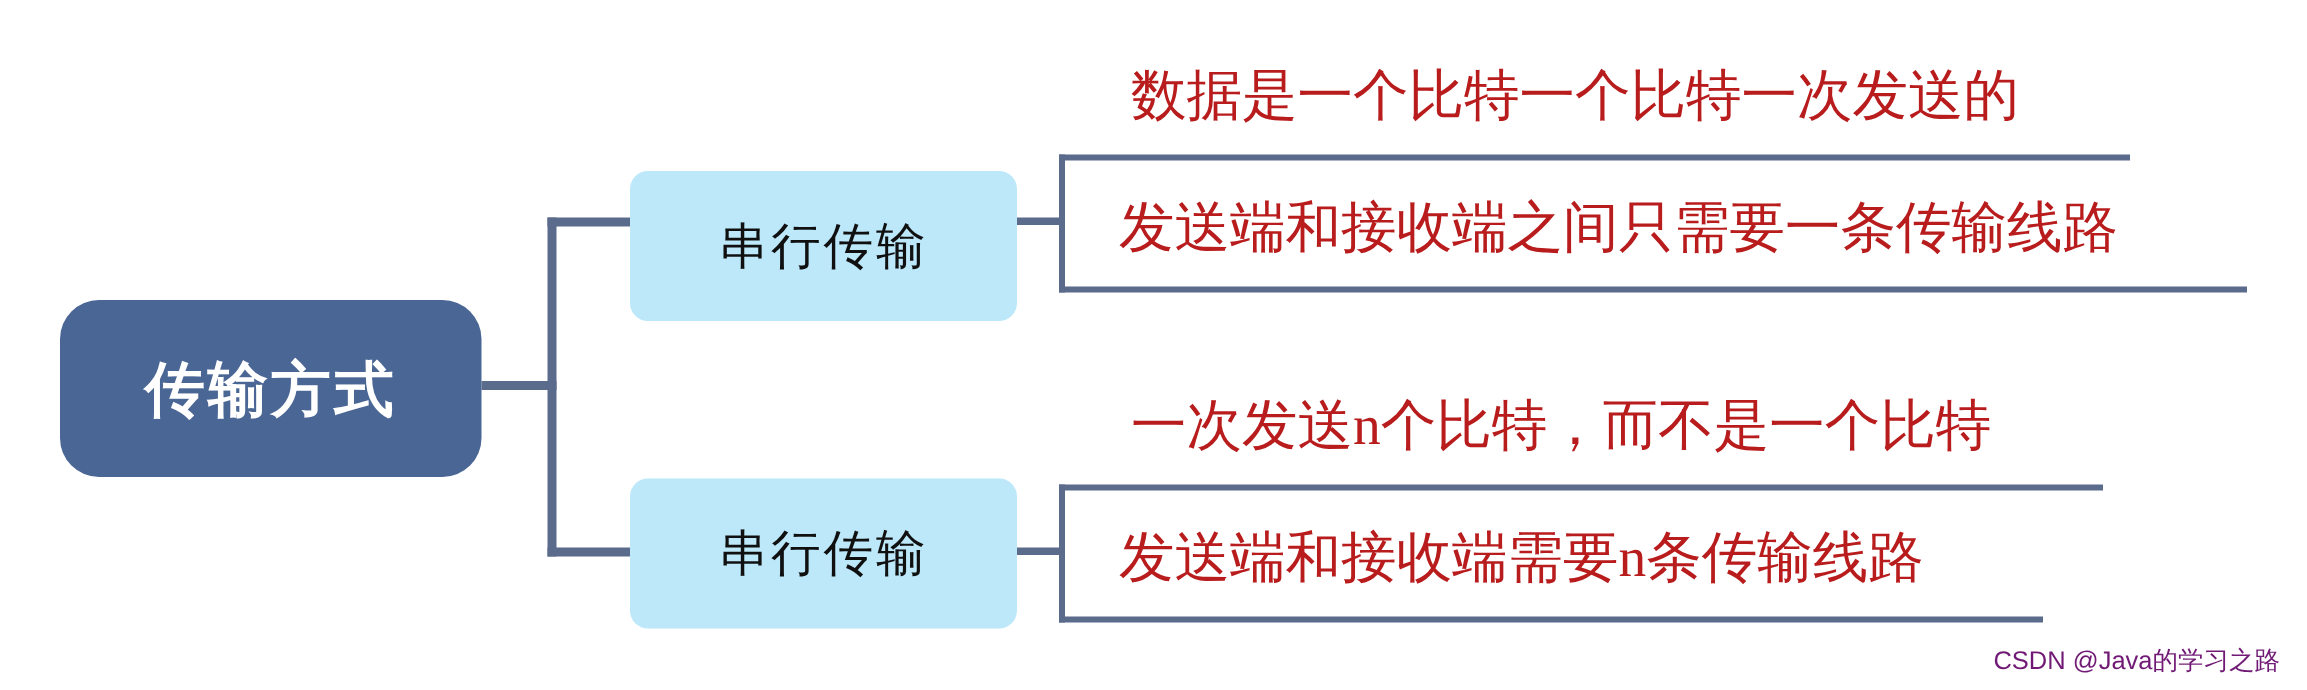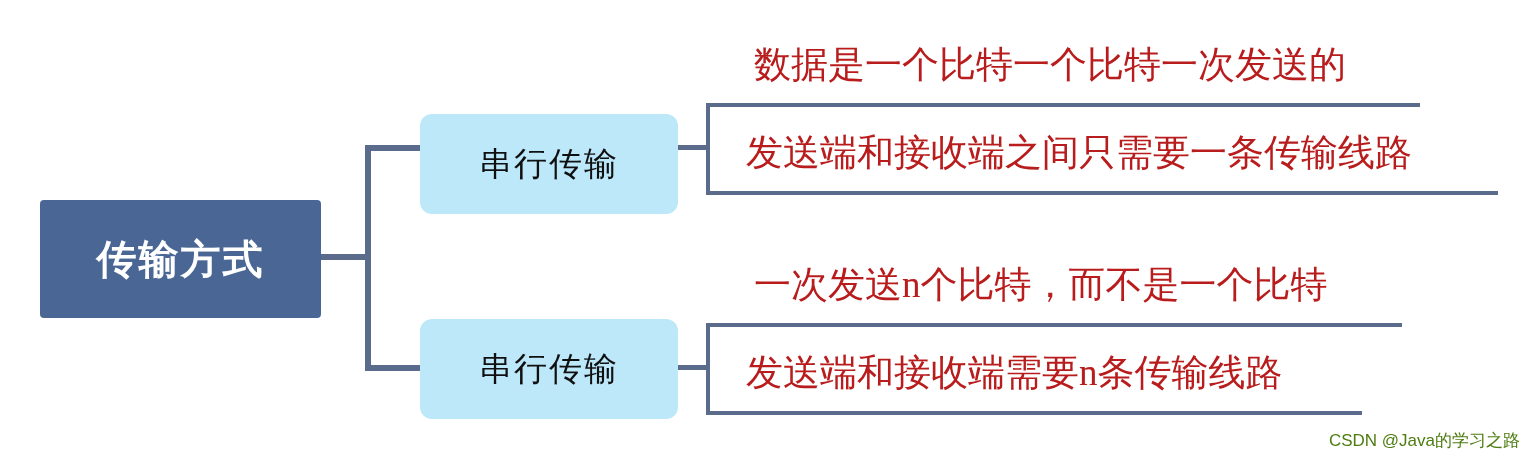--- a/index.html
+++ b/index.html
@@ -19,21 +19,21 @@
   }
 
   
   .root-node {
     position: absolute;
     left: 40px;
     top: 200px;
     width: 281px;
     height: 118px;
     background: #4a6694;
-    border-radius: 4px;
+    border-radius: 26px;
     display: flex;
     align-items: center;
     justify-content: center;
   }
   .root-label {
     color: #ffffff;
     font-size: 40px;
     font-weight: bold;
     letter-spacing: 2px;
     font-family: "Liberation Sans", "DejaVu Sans", sans-serif;
@@ -113,21 +113,21 @@
     line-height: 1;
   }
   .leaf-text.text-upper { left: 48px; top: 16px; }
   .leaf-text.text-lower { left: 40px; top: 104px; }
 
   
   .watermark {
     position: absolute;
     right: 18px;
     bottom: 8px;
-    color: #4d7c0f;
+    color: #701a75;
     font-size: 17px;
     font-family: "Liberation Sans", "DejaVu Sans", sans-serif;
     white-space: nowrap;
   }
 </style>
 </head>
 <body>
 
 <div id="canvas">
 

